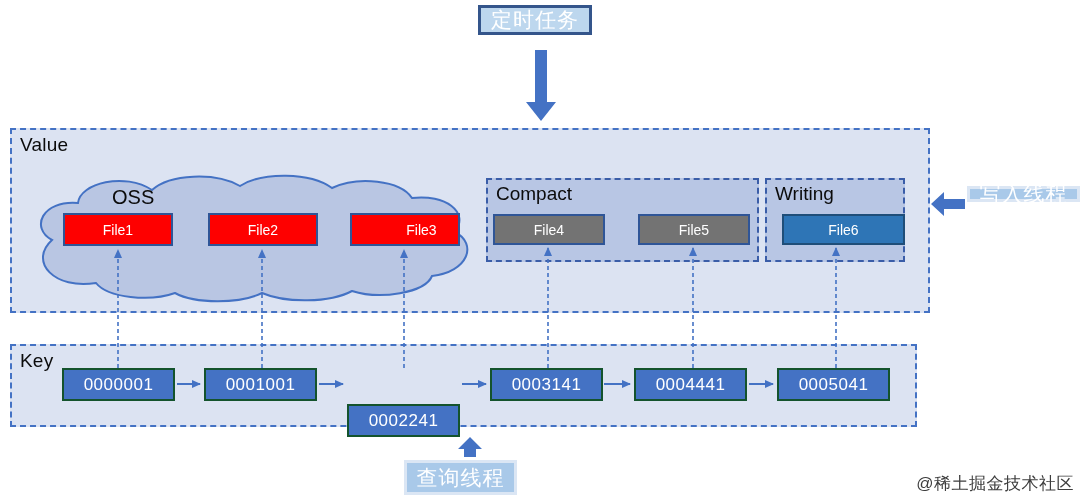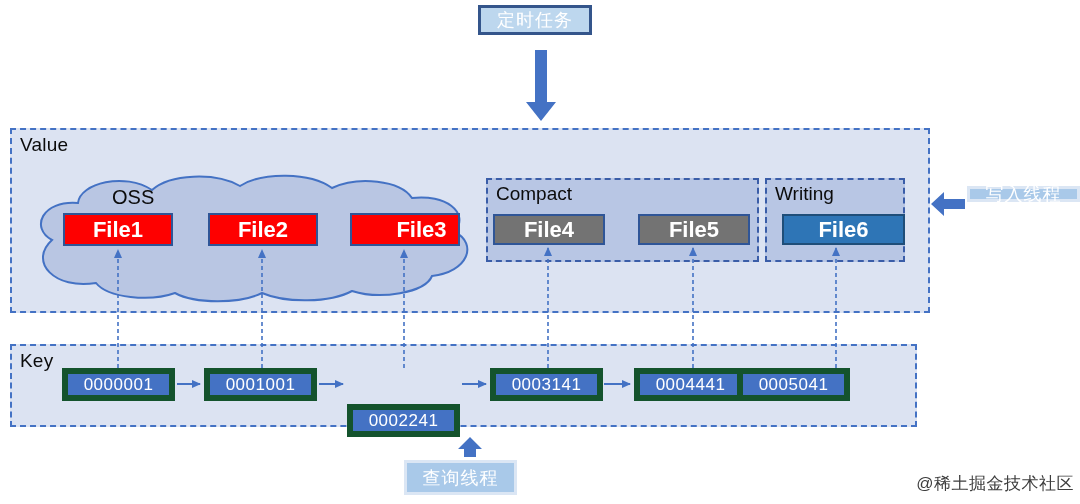--- a/index.html
+++ b/index.html
@@ -19,35 +19,35 @@
   
   .group{
     position:absolute;background:#b8c6e4;border:2px dashed #3a5da8;box-sizing:border-box;
   }
   .compact-box{left:474px;top:48px;width:273px;height:84px;}
   .writing-box{left:753px;top:48px;width:140px;height:84px;}
   .group-title{position:absolute;left:8px;top:3px;font-size:19px;color:#0b0b0b;}
   
   .file{
     position:absolute;display:flex;align-items:center;justify-content:center;
-    color:#ffffff;font-size:22px;font-weight:700;box-sizing:border-box;
+    color:#ffffff;font-size:14px;font-weight:400;box-sizing:border-box;
   }
   .file.red{background:#fe0000;border:2px solid #2f5597;top:213px;width:110px;height:33px;}
   .file.green{background:#737373;border:2px solid #2f5597;top:214px;width:112px;height:31px;}
   .file.blue{background:#2e75b6;border:2px solid #1f4e79;top:214px;width:123px;height:31px;}
   
   .key-item{
     position:absolute;top:368px;width:113px;height:33px;background:#4472c4;
-    border:6px solid #14532d;box-sizing:border-box;display:flex;align-items:center;
+    border:2px solid #14532d;box-sizing:border-box;display:flex;align-items:center;
     justify-content:center;color:#ffffff;font-size:17px;letter-spacing:0.5px;
   }
   
   .callout{
     position:absolute;display:flex;align-items:center;justify-content:center;
-    color:#ffffff;font-size:18px;box-sizing:border-box;letter-spacing:1px;
+    color:#ffffff;font-size:21px;box-sizing:border-box;letter-spacing:1px;
   }
   .callout.top{left:478px;top:5px;width:114px;height:30px;background:#bdd7ee;border:3px solid #34558b;}
   .callout.side{left:967px;top:186px;width:113px;height:16px;background:#a9c9e9;border:3px solid #dbe6f4;}
   .callout.bottom{left:404px;top:460px;width:113px;height:35px;background:#a9c9e9;border:3px solid #dbe6f4;}
   .oss-label{position:absolute;left:112px;top:186px;font-size:20px;color:#0b0b0b;}
   .overlay{position:absolute;left:0;top:0;pointer-events:none;}
   .watermark{
     position:absolute;right:6px;top:472px;font-size:17px;color:#3d3d3d;letter-spacing:0.5px;
   }
 </style>
@@ -118,20 +118,20 @@
   <div class="file red" style="left:350px;padding-left:33px;">File3</div>
   <div class="file green" style="left:493px;">File4</div>
   <div class="file green" style="left:638px;">File5</div>
   <div class="file blue" style="left:782px;">File6</div>
 
   <div class="key-item" style="left:62px;">0000001</div>
   <div class="key-item" style="left:204px;">0001001</div>
   <div class="key-item" style="left:347px;margin-top:36px;">0002241</div>
   <div class="key-item" style="left:490px;">0003141</div>
   <div class="key-item" style="left:634px;">0004441</div>
-  <div class="key-item" style="left:737px;">0005041</div>
+  <div class="key-item" style="left:777px;">0005041</div>
 
   <div class="callout top">定时任务</div>
   <div class="callout side">写入线程</div>
   <div class="callout bottom">查询线程</div>
 
   <div class="watermark">@稀土掘金技术社区</div>
 </div>
 
 </body></html>

